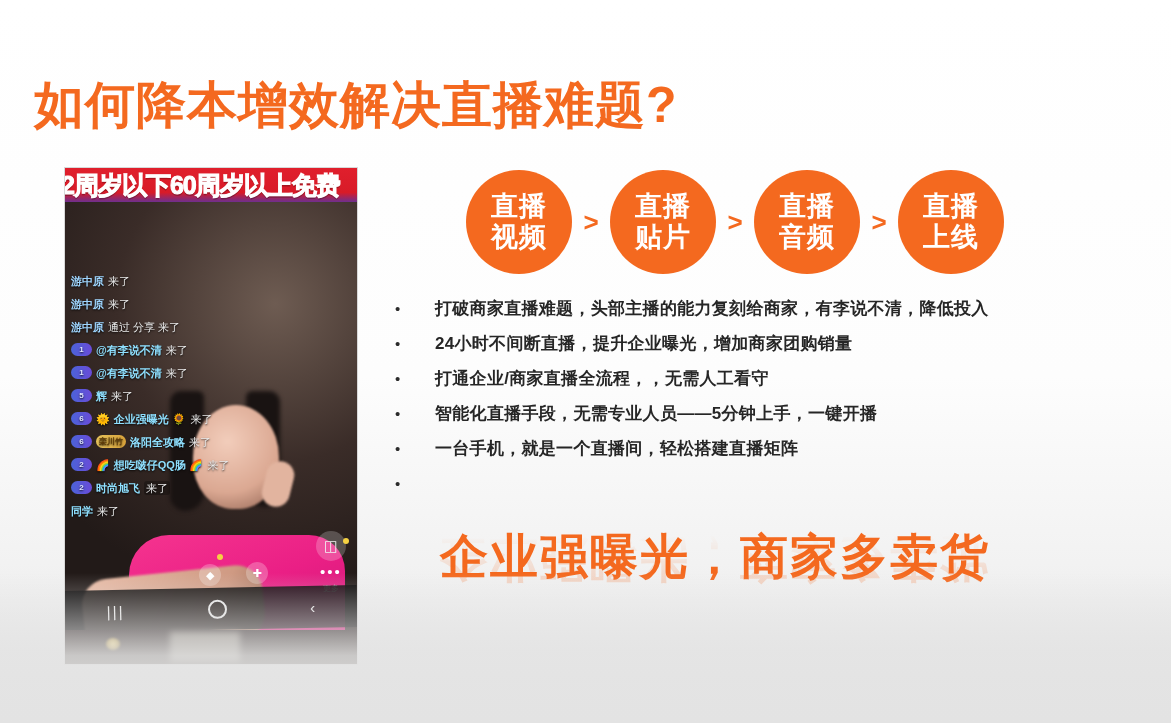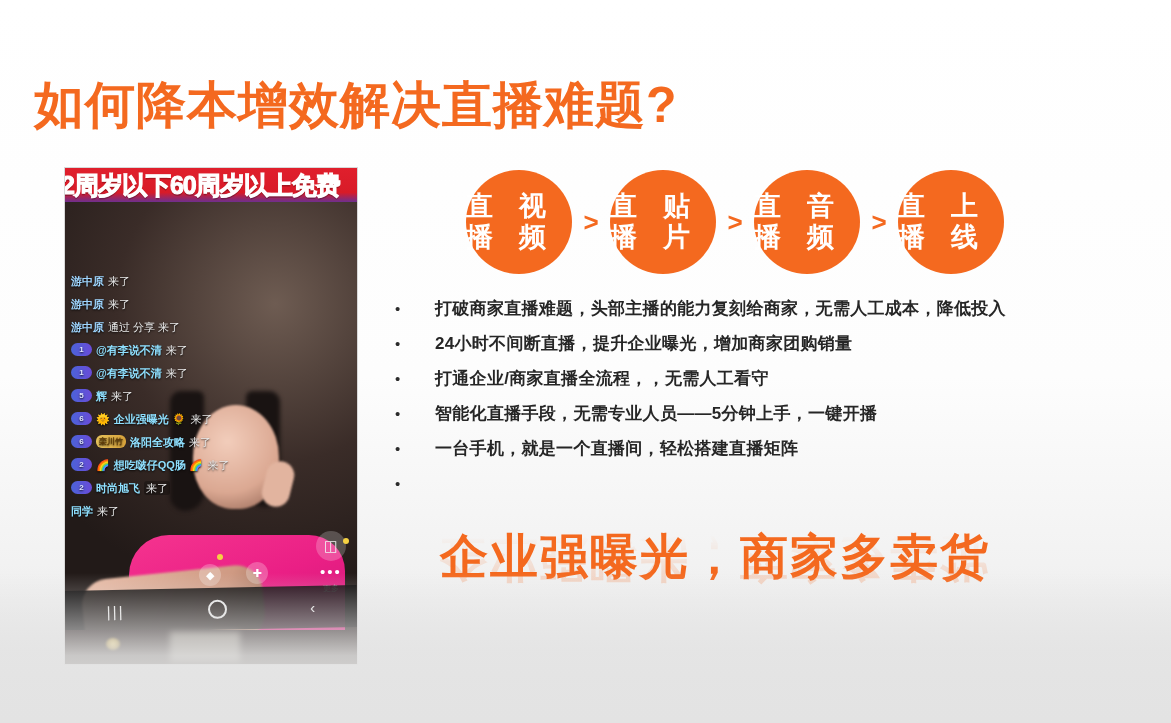--- a/index.html
+++ b/index.html
@@ -96,21 +96,21 @@
     text-shadow:0 1px 2px rgba(0,0,0,.85);
   }
   #phone .lvl{
     flex:0 0 auto;
     min-width:15px;height:13px;border-radius:7px;
     background:linear-gradient(90deg,#4b63d8,#6a4bd8);
     color:#dfe4ff;font-size:8px;font-weight:bold;
     display:flex;align-items:center;justify-content:center;
     padding:0 3px;
   }
-  #phone .lvl.gold{background:linear-gradient(90deg,#e8c45c,#d8a23a);color:#5d3b08;border-radius:6px;}
+  #phone .lvl.gold{background:linear-gradient(90deg,#e8c45c,#d8a23a);color:#5d3b08;}
   #phone .nick{color:#9fd6ff;}
   #phone .nick.cyan{color:#8fe0ff;}
   #phone .act{color:#e9e9e9;font-weight:normal;}
   #phone .emo{font-size:11px;}
   #phone .tagbox{
     background:rgba(0,0,0,.28);border-radius:3px;padding:0 2px;
   }
   
   #phone .rightIcons{
     position:absolute;right:6px;bottom:70px;width:40px;
@@ -162,21 +162,21 @@
   }
 
   
   #flow{
     position:absolute;left:466px;top:170px;
     display:flex;align-items:center;
   }
   .pill{
     width:106px;height:104px;border-radius:50%;
     background:#F4691F;
-    display:flex;flex-direction:row;
+    display:flex;flex-direction:column;
     align-items:center;justify-content:center;
     color:#fff;font-weight:bold;
     font-size:27px;line-height:31px;
     letter-spacing:1px;
     flex:0 0 auto;
   }
   .pill span{display:block;}
   .chev{
     flex:0 0 auto;
     width:38px;text-align:center;
@@ -372,21 +372,21 @@
       <span>直播</span>
       <span>上线</span>
     </div>
 
   </div>
 
   <div id="bullets">
 
     <div class="bullet">
       <div class="bdot">•</div>
-      <div class="btext">打破商家直播难题，头部主播的能力复刻给商家，无需人工成本，降低投入</div>
+      <div class="btext">打破商家直播难题，头部主播的能力复刻给商家，有李说不清，降低投入</div>
     </div>
 
     <div class="bullet">
       <div class="bdot">•</div>
       <div class="btext">24小时不间断直播，提升企业曝光，增加商家团购销量</div>
     </div>
 
     <div class="bullet">
       <div class="bdot">•</div>
       <div class="btext">打通企业/商家直播全流程，，无需人工看守</div>

